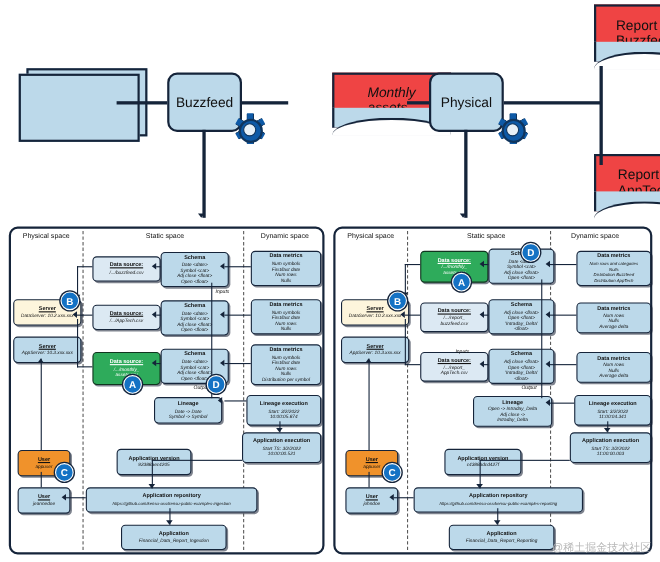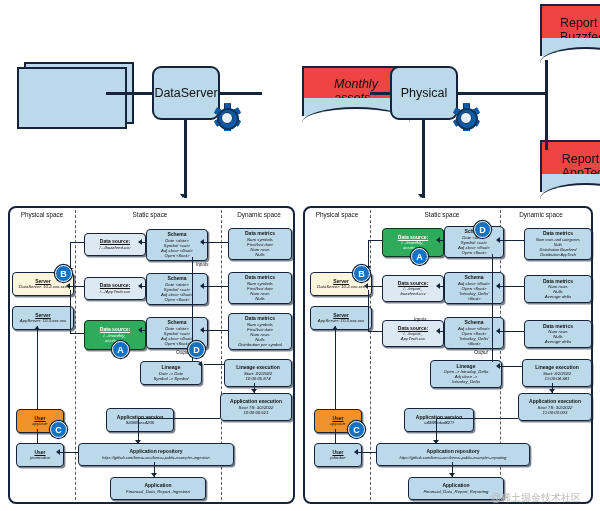--- a/index.html
+++ b/index.html
@@ -51,32 +51,32 @@
       background:#1472c4;border:1.6px solid #fff;color:#fff;font-size:9px;font-weight:bold;
       display:flex;align-items:center;justify-content:center;
       box-shadow:0 0 0 1.2px #15243a;z-index:6;}
 
   .arr{position:absolute;background:#15243a;}
   .ah{position:absolute;width:0;height:0;}
   .ah.l{border-top:3px solid transparent;border-bottom:3px solid transparent;border-right:4.5px solid #15243a;}
   .ah.d{border-left:3px solid transparent;border-right:3px solid transparent;border-top:4.5px solid #15243a;}
   .ah.u{border-left:3px solid transparent;border-right:3px solid transparent;border-bottom:4.5px solid #15243a;}
   .lbl{position:absolute;font-size:4.6px;font-style:italic;color:#111;}
-  .wm{position:absolute;right:19px;bottom:6px;font-size:10px;color:#b9b9b9;}
+  .wm{position:absolute;right:8px;bottom:6px;font-size:10px;color:#b9b9b9;}
 </style>
 </head>
 <body>
 
 <div class="docstack" style="left:10px;top:62px;width:120px;height:70px;">
   <div class="sh" style="left:14px;top:0;width:106px;height:58px;"></div>
   <div class="sh" style="left:7px;top:5px;width:106px;height:58px;"></div>
 </div>
 
 <div class="proc abs" style="left:152px;top:66px;width:68px;height:54px;">
-  <span class="toptxt">DataServer</span>
+  <span class="toptxt">Buzzfeed</span>
 </div>
 <div class="gear" style="left:213px;top:104px;">
   <i style="transform:rotate(0deg)"></i>
     <i style="transform:rotate(60deg)"></i>
     <i style="transform:rotate(120deg)"></i>
   <div class="core"></div>
     <div class="hole"></div>
 </div>
 
 <div class="abs" style="left:262px;top:66px;width:108px;height:62px;">

